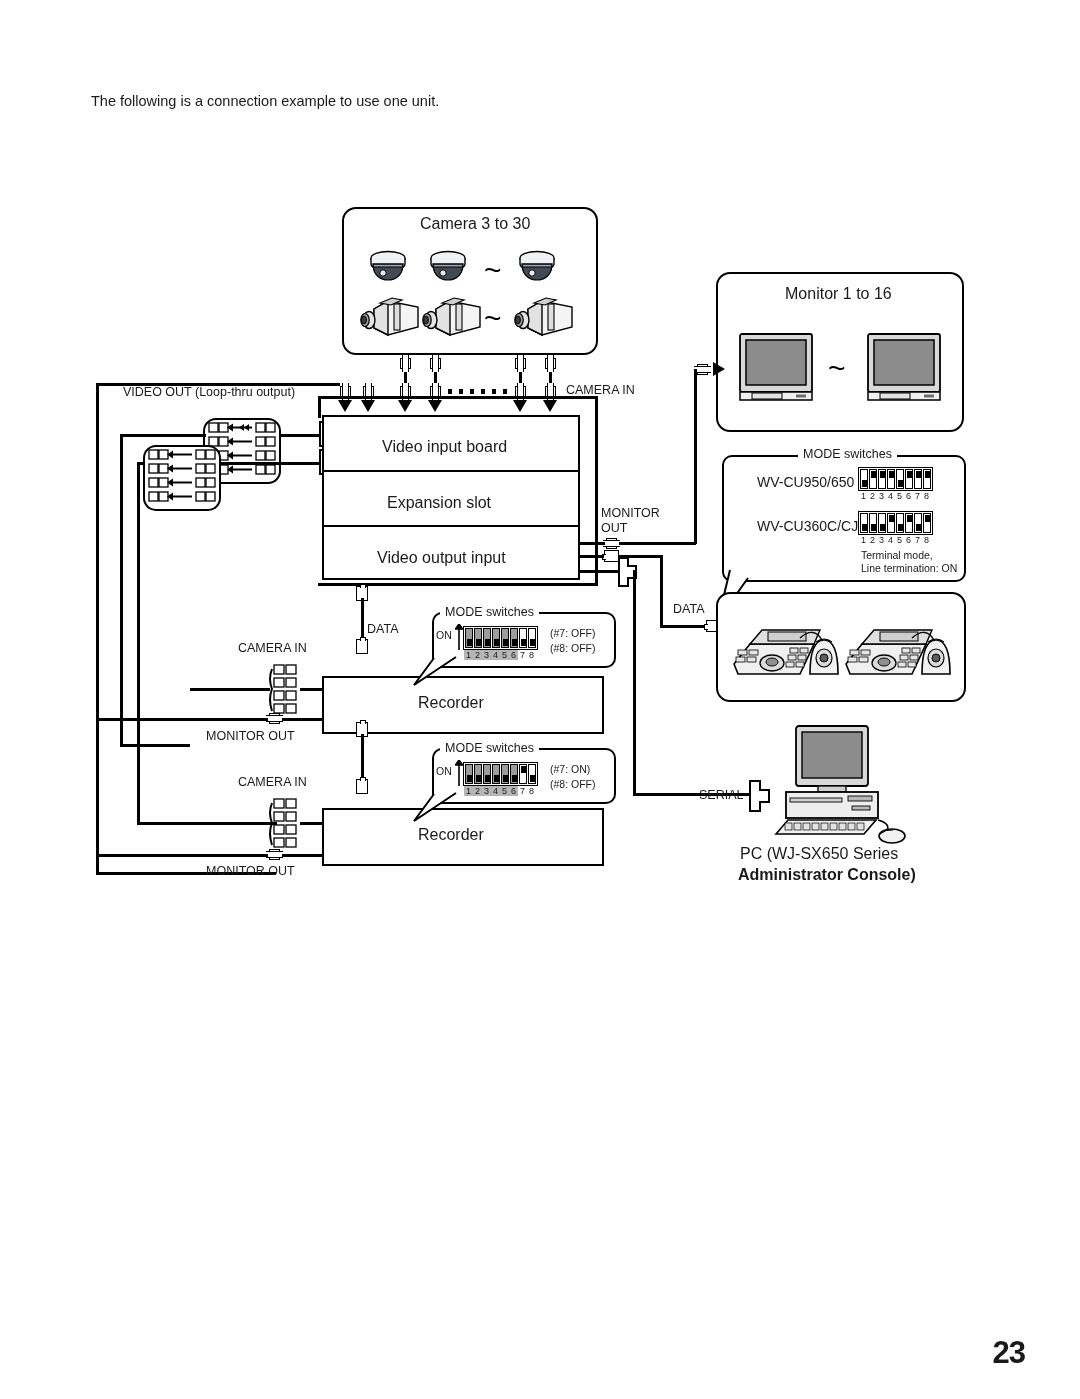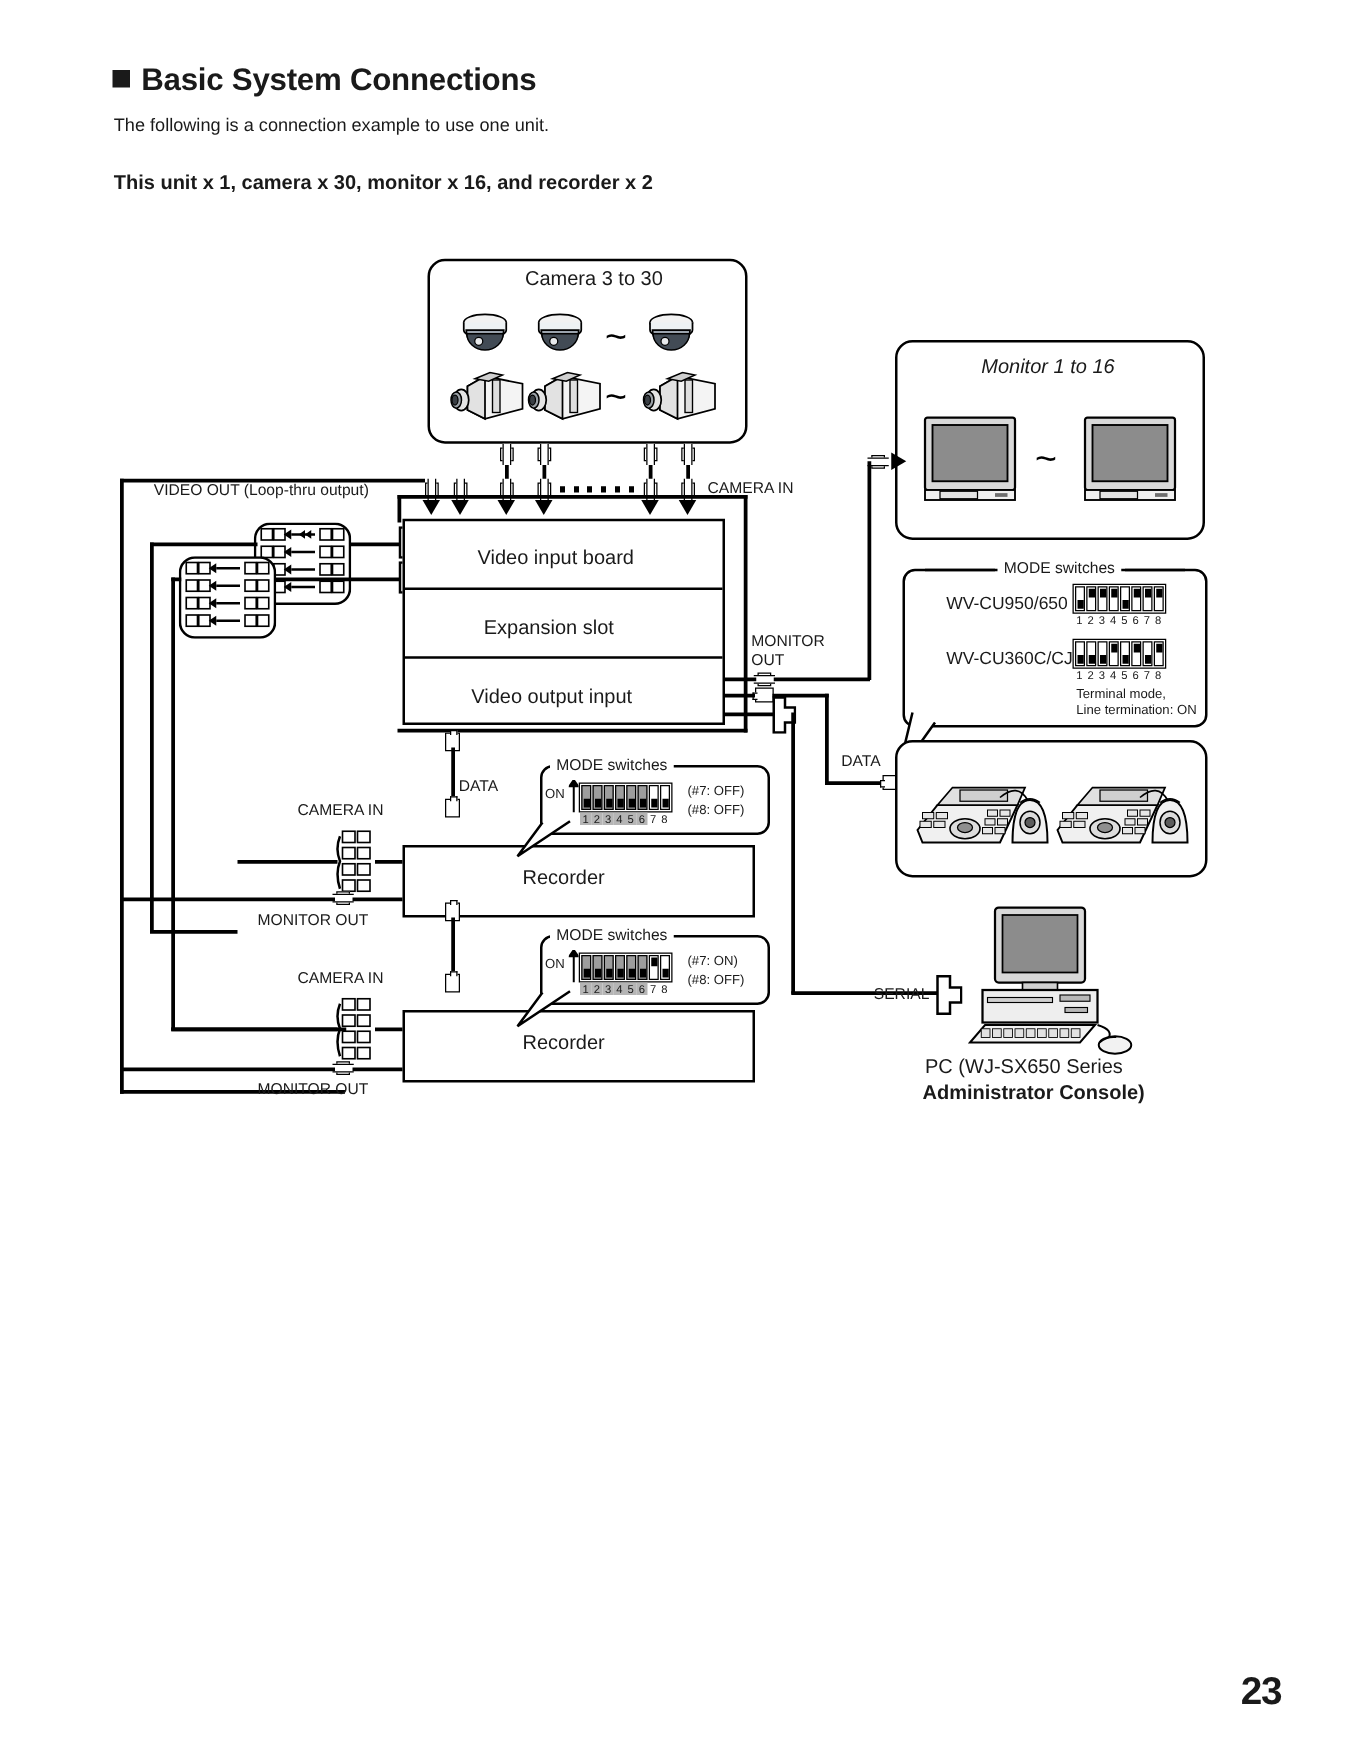--- a/index.html
+++ b/index.html
@@ -130,25 +130,21 @@
   .bulletcam { position:absolute; width:62px; height:40px; }
   .monitor-ico { position:absolute; width:76px; height:70px; }
   .ctrl-ico { position:absolute; width:118px; height:72px; }
   .pc-ico { position:absolute; width:150px; height:120px; }
 </style>
 </head>
 <body>
 
 <div class="page">
 
-  <div class="h-title">
-    <span class="sq"></span><span>Basic System Connections</span>
-  </div>
   <div class="h-sub">The following is a connection example to use one unit.</div>
-  <div class="h-config">This unit x 1, camera x 30, monitor x 16, and recorder x 2</div>
   <div class="pagenum">23</div>
 
   <div class="rbox" style="left:342px; top:207px; width:256px; height:148px;"></div>
   <div class="lbl-big" style="left:420px; top:215px;">Camera 3 to 30</div>
 
   <div class="dome" style="left:369px; top:249px;">
     <svg width="38" height="46" viewBox="0 0 38 46">
       <ellipse cx="19" cy="9" rx="17" ry="6.5" fill="#f2f2f2" stroke="#000" stroke-width="1.4"></ellipse>
       <path d="M2 9 v6 a17 6.5 0 0 0 34 0 V9" fill="#eef2f4" stroke="#000" stroke-width="1.4"></path>
       <path d="M4 15 a15 15 0 0 0 30 0 z" fill="#9aa3ad" stroke="#000" stroke-width="1.4"></path>
@@ -234,21 +230,21 @@
   <div class="lbl" style="left:566px; top:383px;">CAMERA IN</div>
 
   <div class="arr-d" style="left:398px; top:400px;"></div>
   <div class="arr-d" style="left:428px; top:400px;"></div>
   <div class="arr-d" style="left:513px; top:400px;"></div>
   <div class="arr-d" style="left:543px; top:400px;"></div>
   <div class="arr-d" style="left:338px; top:400px;"></div>
   <div class="arr-d" style="left:361px; top:400px;"></div>
 
   <div class="rbox" style="left:716px; top:272px; width:248px; height:160px;"></div>
-  <div class="lbl-big" style="left:785px; top:285px;font-style:italic;">Monitor 1 to 16</div>
+  <div class="lbl-big" style="left:785px; top:285px;">Monitor 1 to 16</div>
 
   <div class="monitor-ico" style="left:738px; top:332px;">
     <svg width="76" height="70" viewBox="0 0 76 70">
       <rect x="2" y="2" width="72" height="58" rx="2" fill="#d8d8d8" stroke="#000" stroke-width="1.8"></rect>
       <rect x="8" y="8" width="60" height="45" fill="#8c8c8c" stroke="#000" stroke-width="1.5"></rect>
       <rect x="2" y="60" width="72" height="8" fill="#f0f0f0" stroke="#000" stroke-width="1.5"></rect>
       <rect x="14" y="61" width="30" height="6" fill="#e4e4e4" stroke="#000" stroke-width="1"></rect>
       <rect x="58" y="62.5" width="10" height="3" fill="#6e6e6e"></rect>
     </svg>
   </div>

